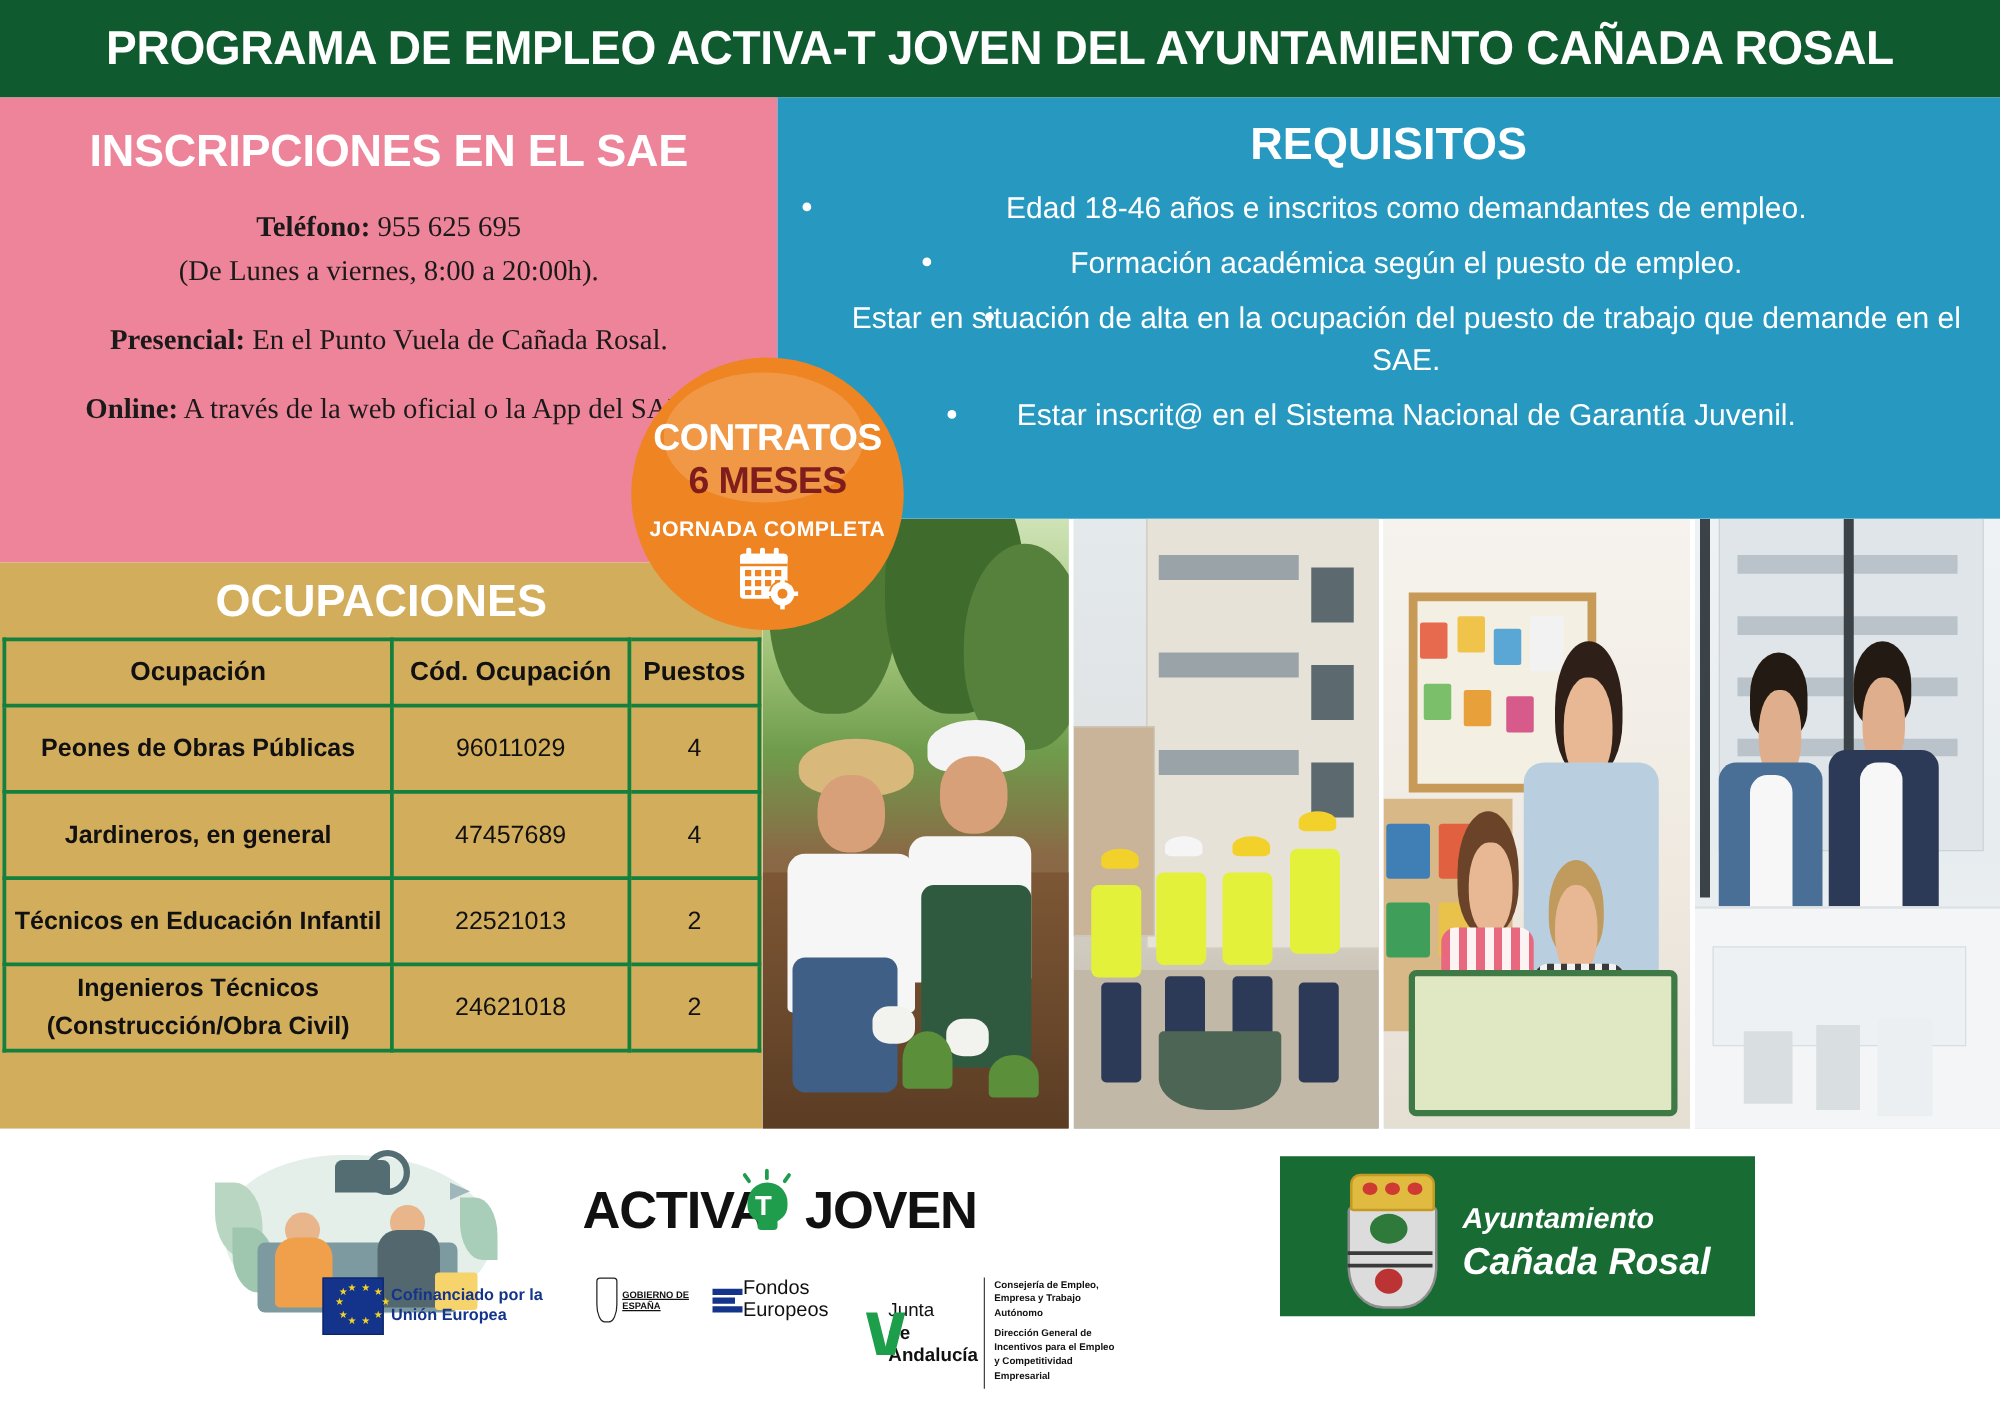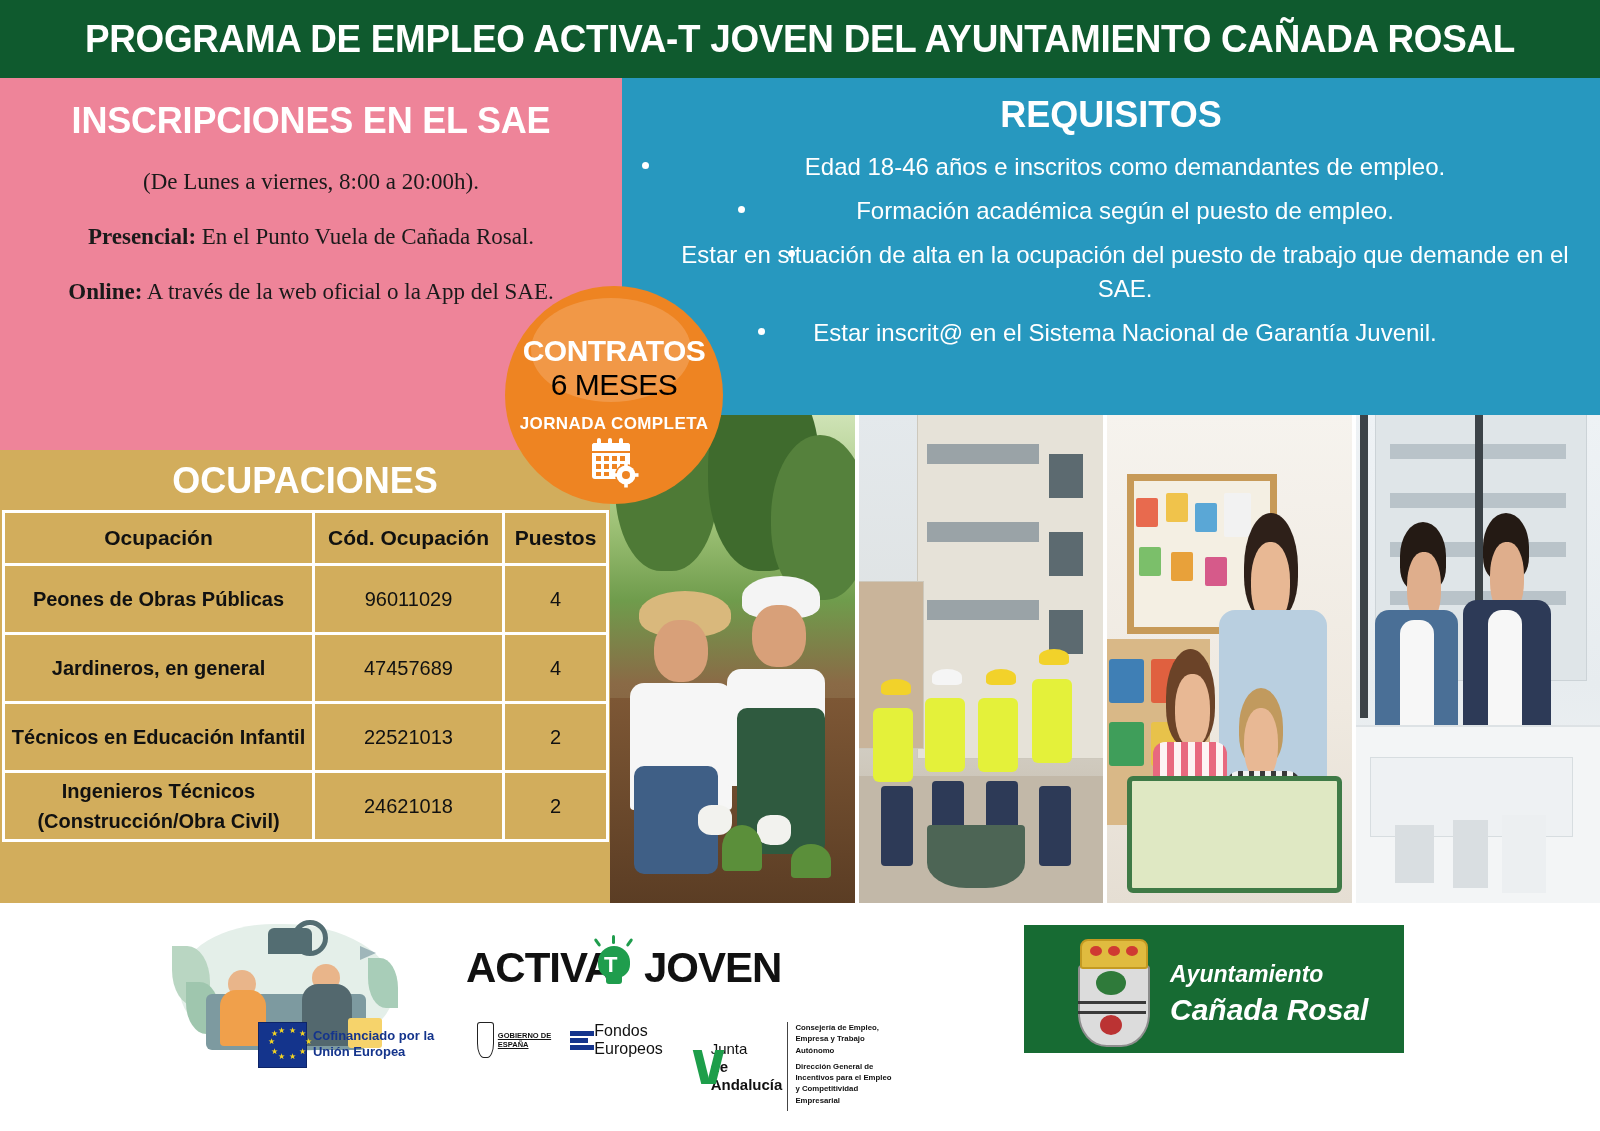--- a/index.html
+++ b/index.html
@@ -34,37 +34,37 @@
     background:#ffffff;}
   .req-list li.l3 .req-bullet{left:120px;top:12px;}
   .req-list li.l2 .req-bullet{left:70px;}
   .req-list li.l4 .req-bullet{left:90px;}
 
   
   .gold-panel{position:absolute;left:0;top:450px;width:610px;height:453px;background:#d2ad5c;}
   .gold-title{width:100%;text-align:center;padding-top:10px;color:#ffffff;
     font-size:36px;font-weight:bold;}
   table.occ{border-collapse:collapse;width:604px;margin:8px 0 0 2px;table-layout:fixed;}
-  table.occ th,table.occ td{border:3px solid #ffffff;background:#d2ad5c;color:#111111;
+  table.occ th,table.occ td{border:3px solid #15803d;background:#d2ad5c;color:#111111;
     text-align:center;vertical-align:middle;}
   table.occ th{font-size:21px;font-weight:bold;height:48px;}
   table.occ td{font-size:20px;height:64px;}
   table.occ td.name{font-weight:bold;line-height:1.5;}
   table.occ td.code,table.occ td.slots{font-weight:normal;}
   col.c1{width:310px;} col.c2{width:190px;} col.c3{width:104px;}
 
   
   .badge{position:absolute;left:505px;top:286px;width:218px;height:218px;border-radius:50%;
     background:#ee8422;box-shadow:none;z-index:30;}
   .badge .gloss{position:absolute;left:26px;top:12px;width:160px;height:104px;border-radius:50%;
     background:rgba(255,255,255,0.17);}
   .badge .l1{position:absolute;top:48px;left:0;width:100%;text-align:center;color:#ffffff;
     font-size:30px;font-weight:bold;letter-spacing:-0.5px;}
-  .badge .l2{position:absolute;top:82px;left:0;width:100%;text-align:center;color:#000000;
-    font-size:30px;font-weight:normal;letter-spacing:-0.5px;}
+  .badge .l2{position:absolute;top:82px;left:0;width:100%;text-align:center;color:#7f1d1d;
+    font-size:30px;font-weight:bold;letter-spacing:-0.5px;}
   .badge .l3{position:absolute;top:128px;left:0;width:100%;text-align:center;color:#ffffff;
     font-size:17px;font-weight:bold;letter-spacing:0.4px;}
   .badge .cal{position:absolute;top:152px;left:50%;transform:translateX(-50%);}
 
   
   .photos{position:absolute;left:610px;top:415px;width:990px;height:488px;display:flex;
     gap:4px;overflow:hidden;z-index:5;}
   .ph{flex:1;position:relative;overflow:hidden;background:#cfd6d8;}
   .ph .sky{position:absolute;left:0;top:0;width:100%;height:100%;}
 
@@ -203,20 +203,24 @@
 <body>
 
 <div id="poster">
 
   <div class="header-bar"></div>
   <div class="header-title">PROGRAMA DE EMPLEO ACTIVA-T JOVEN DEL AYUNTAMIENTO CAÑADA ROSAL</div>
 
   <div class="pink-panel">
     <div class="pink-title">INSCRIPCIONES EN EL SAE</div>
     <div class="pink-body">
+      <p>
+        <b>Teléfono:</b>
+        <span>955 625 695</span>
+      </p>
       <p>(De Lunes a viernes, 8:00 a 20:00h).</p>
       <div class="gap"></div>
       <p>
         <b>Presencial:</b>
         <span>En el Punto Vuela de Cañada Rosal.</span>
       </p>
       <div class="gap"></div>
       <p>
         <b>Online:</b>
         <span>A través de la web oficial o la App del SAE.</span>

